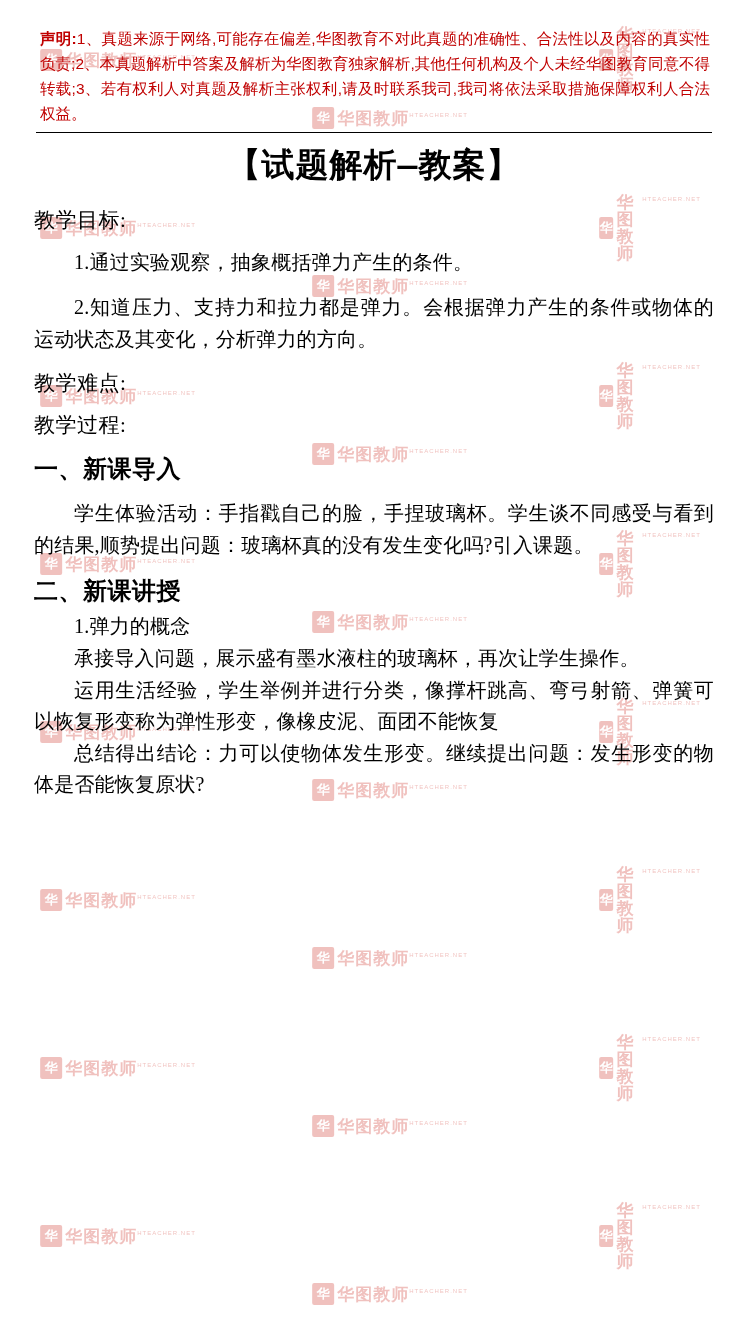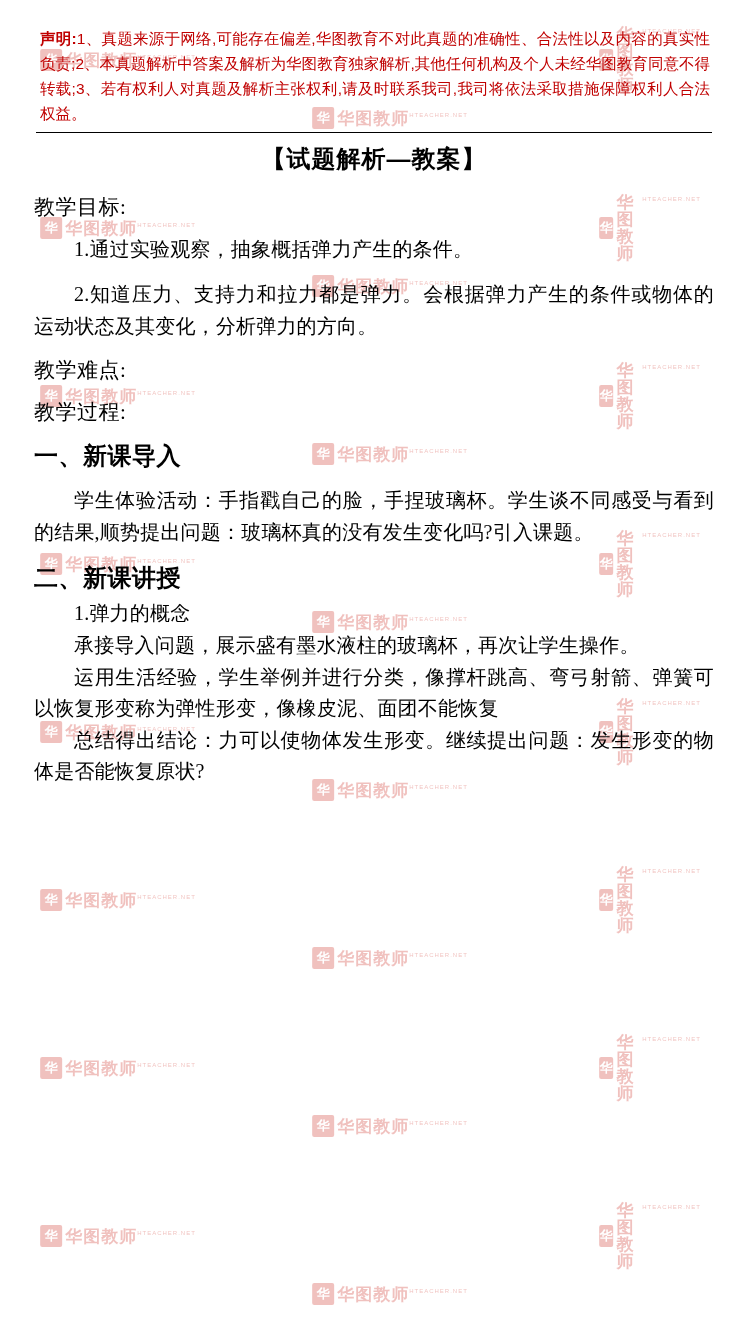--- a/index.html
+++ b/index.html
@@ -88,23 +88,23 @@
   .disclaimer .lead {
     font-weight: bold;
   }
   .rule {
     border: 0;
     border-top: 1px solid #000;
     margin: 6px 2px 10px 2px;
   }
   .doc-title {
     text-align: center;
-    font-family: Liberation Sans, sans-serif;
-    font-weight: bold;
-    font-size: 24px;
+    font-family: Liberation Mono, monospace;
+    font-weight: bold;
+    font-size: 33px;
     letter-spacing: 1px;
     margin: 4px 0 18px 0;
   }
   .h-sec {
     font-weight: normal;
     font-size: 21px;
     margin: 14px 0 6px 0;
     letter-spacing: 0.5px;
   }
   .h-sub {

